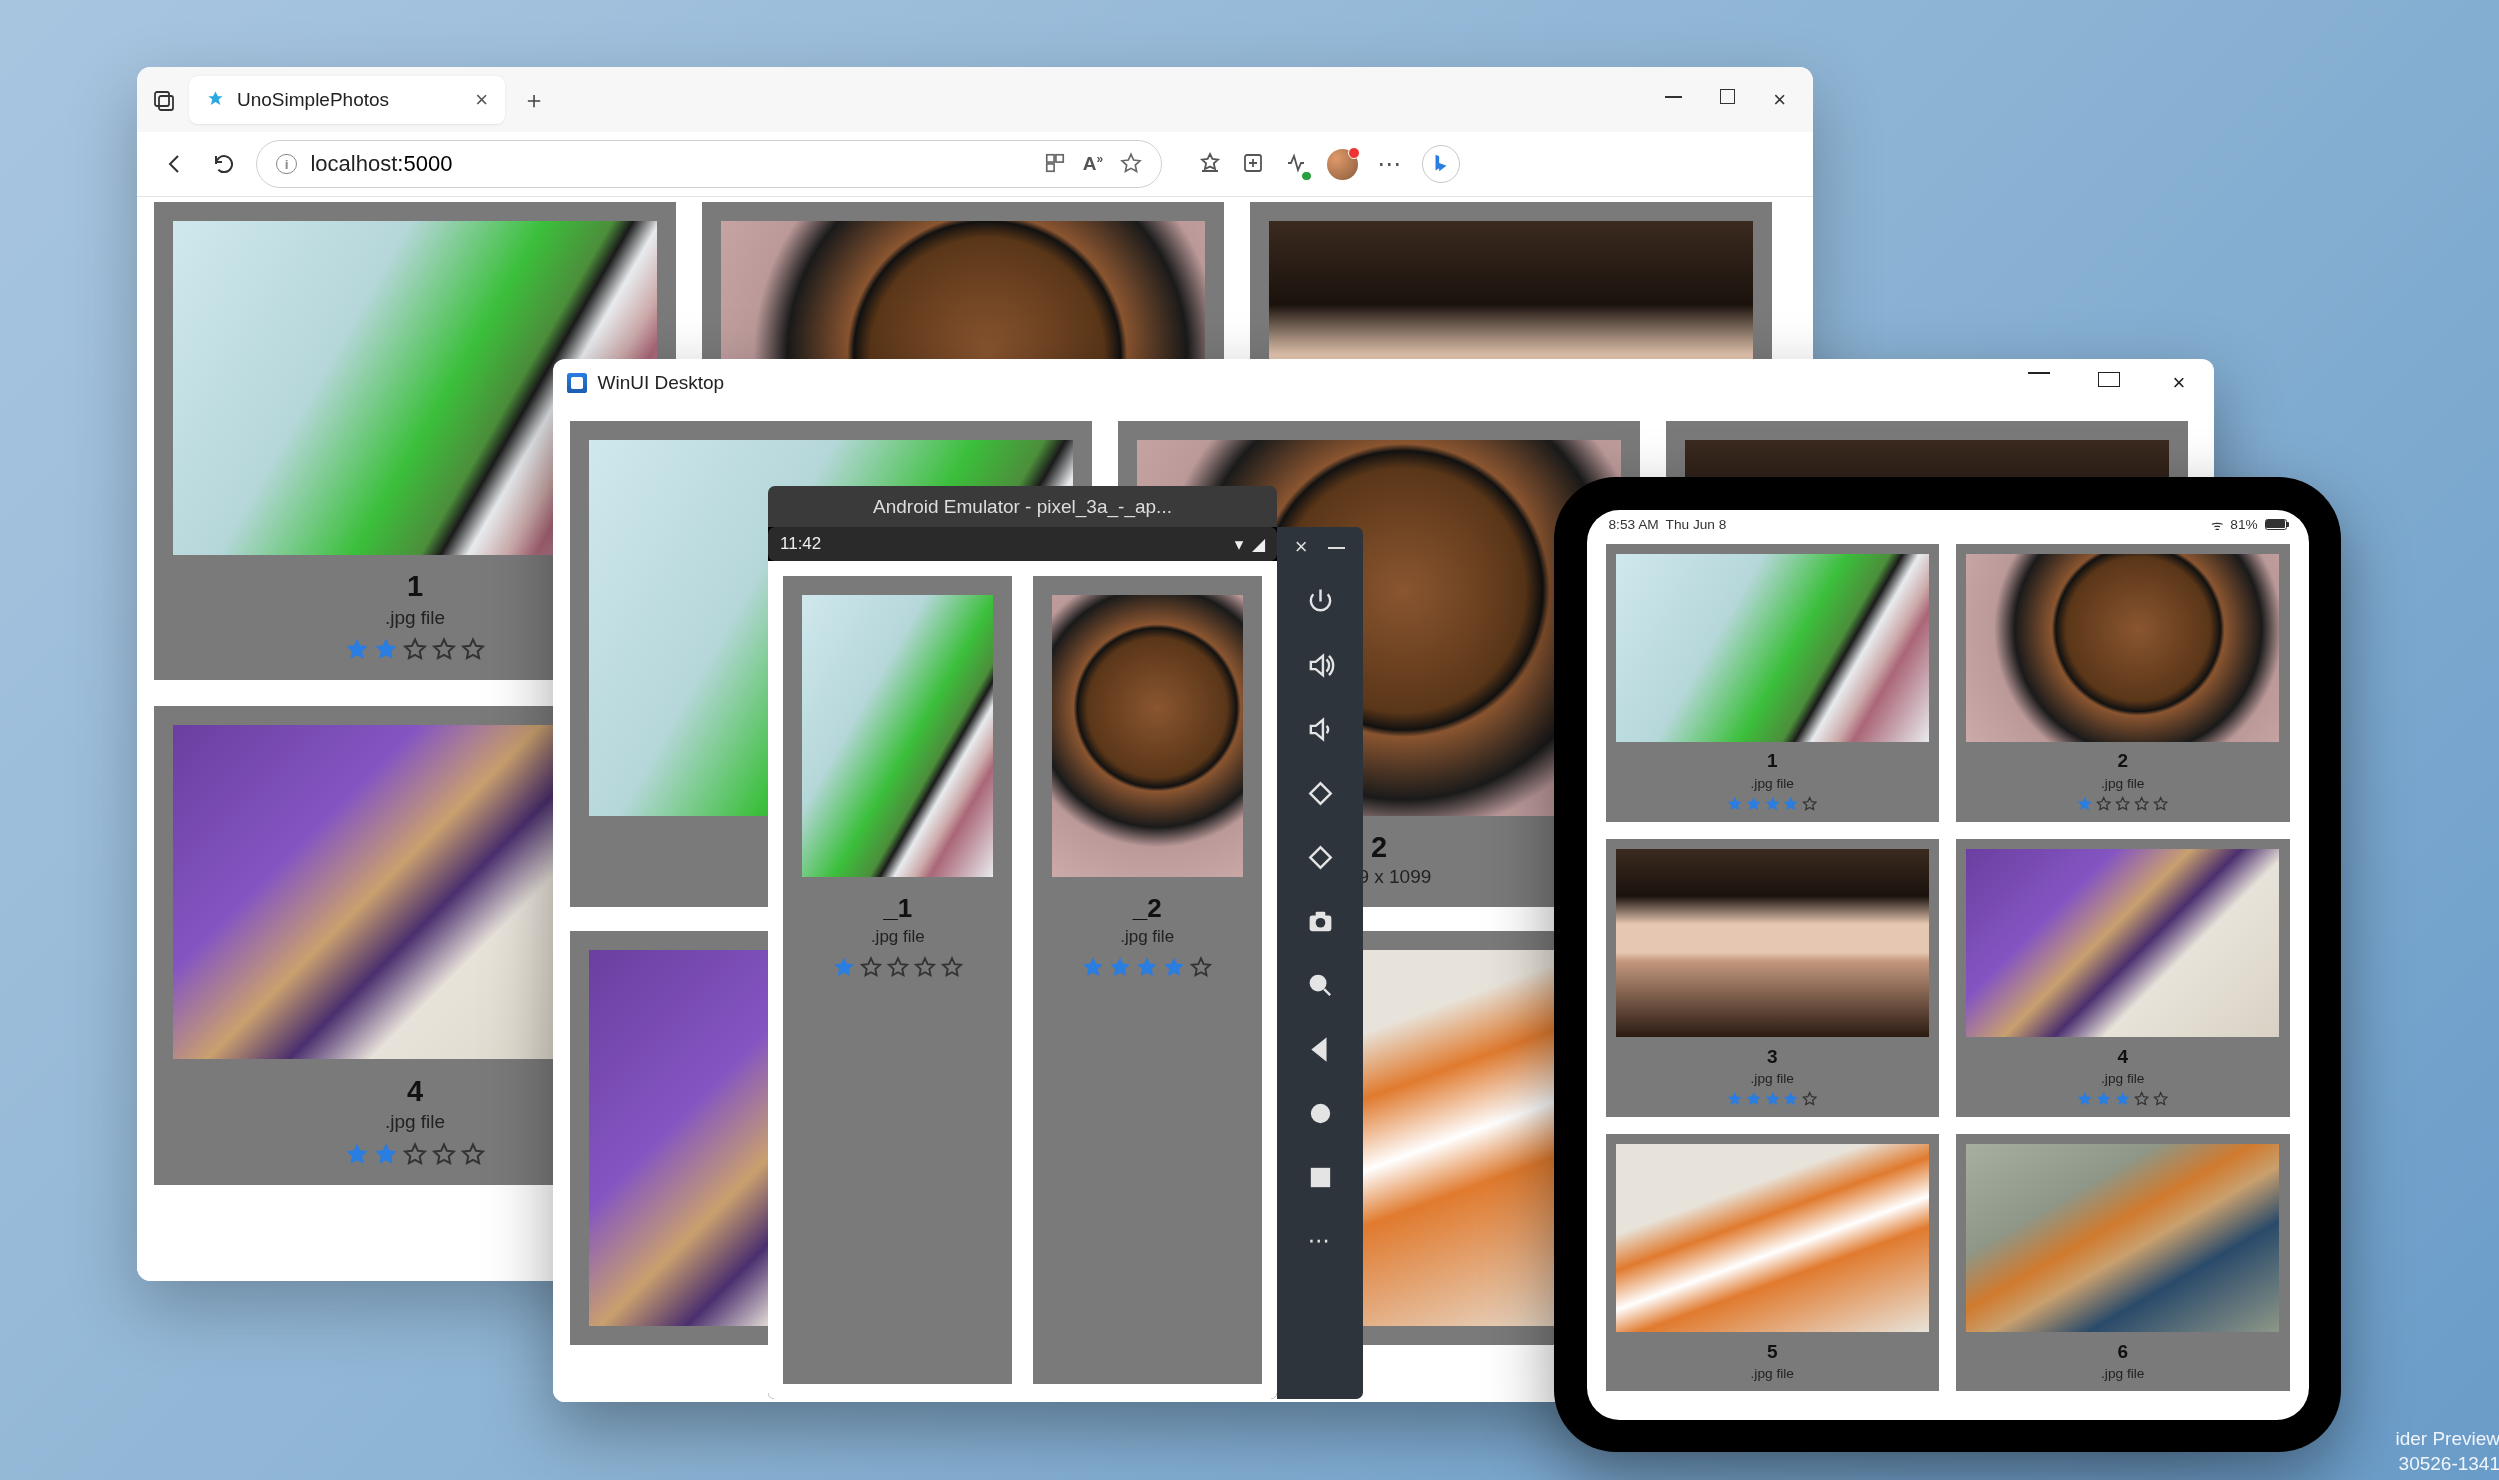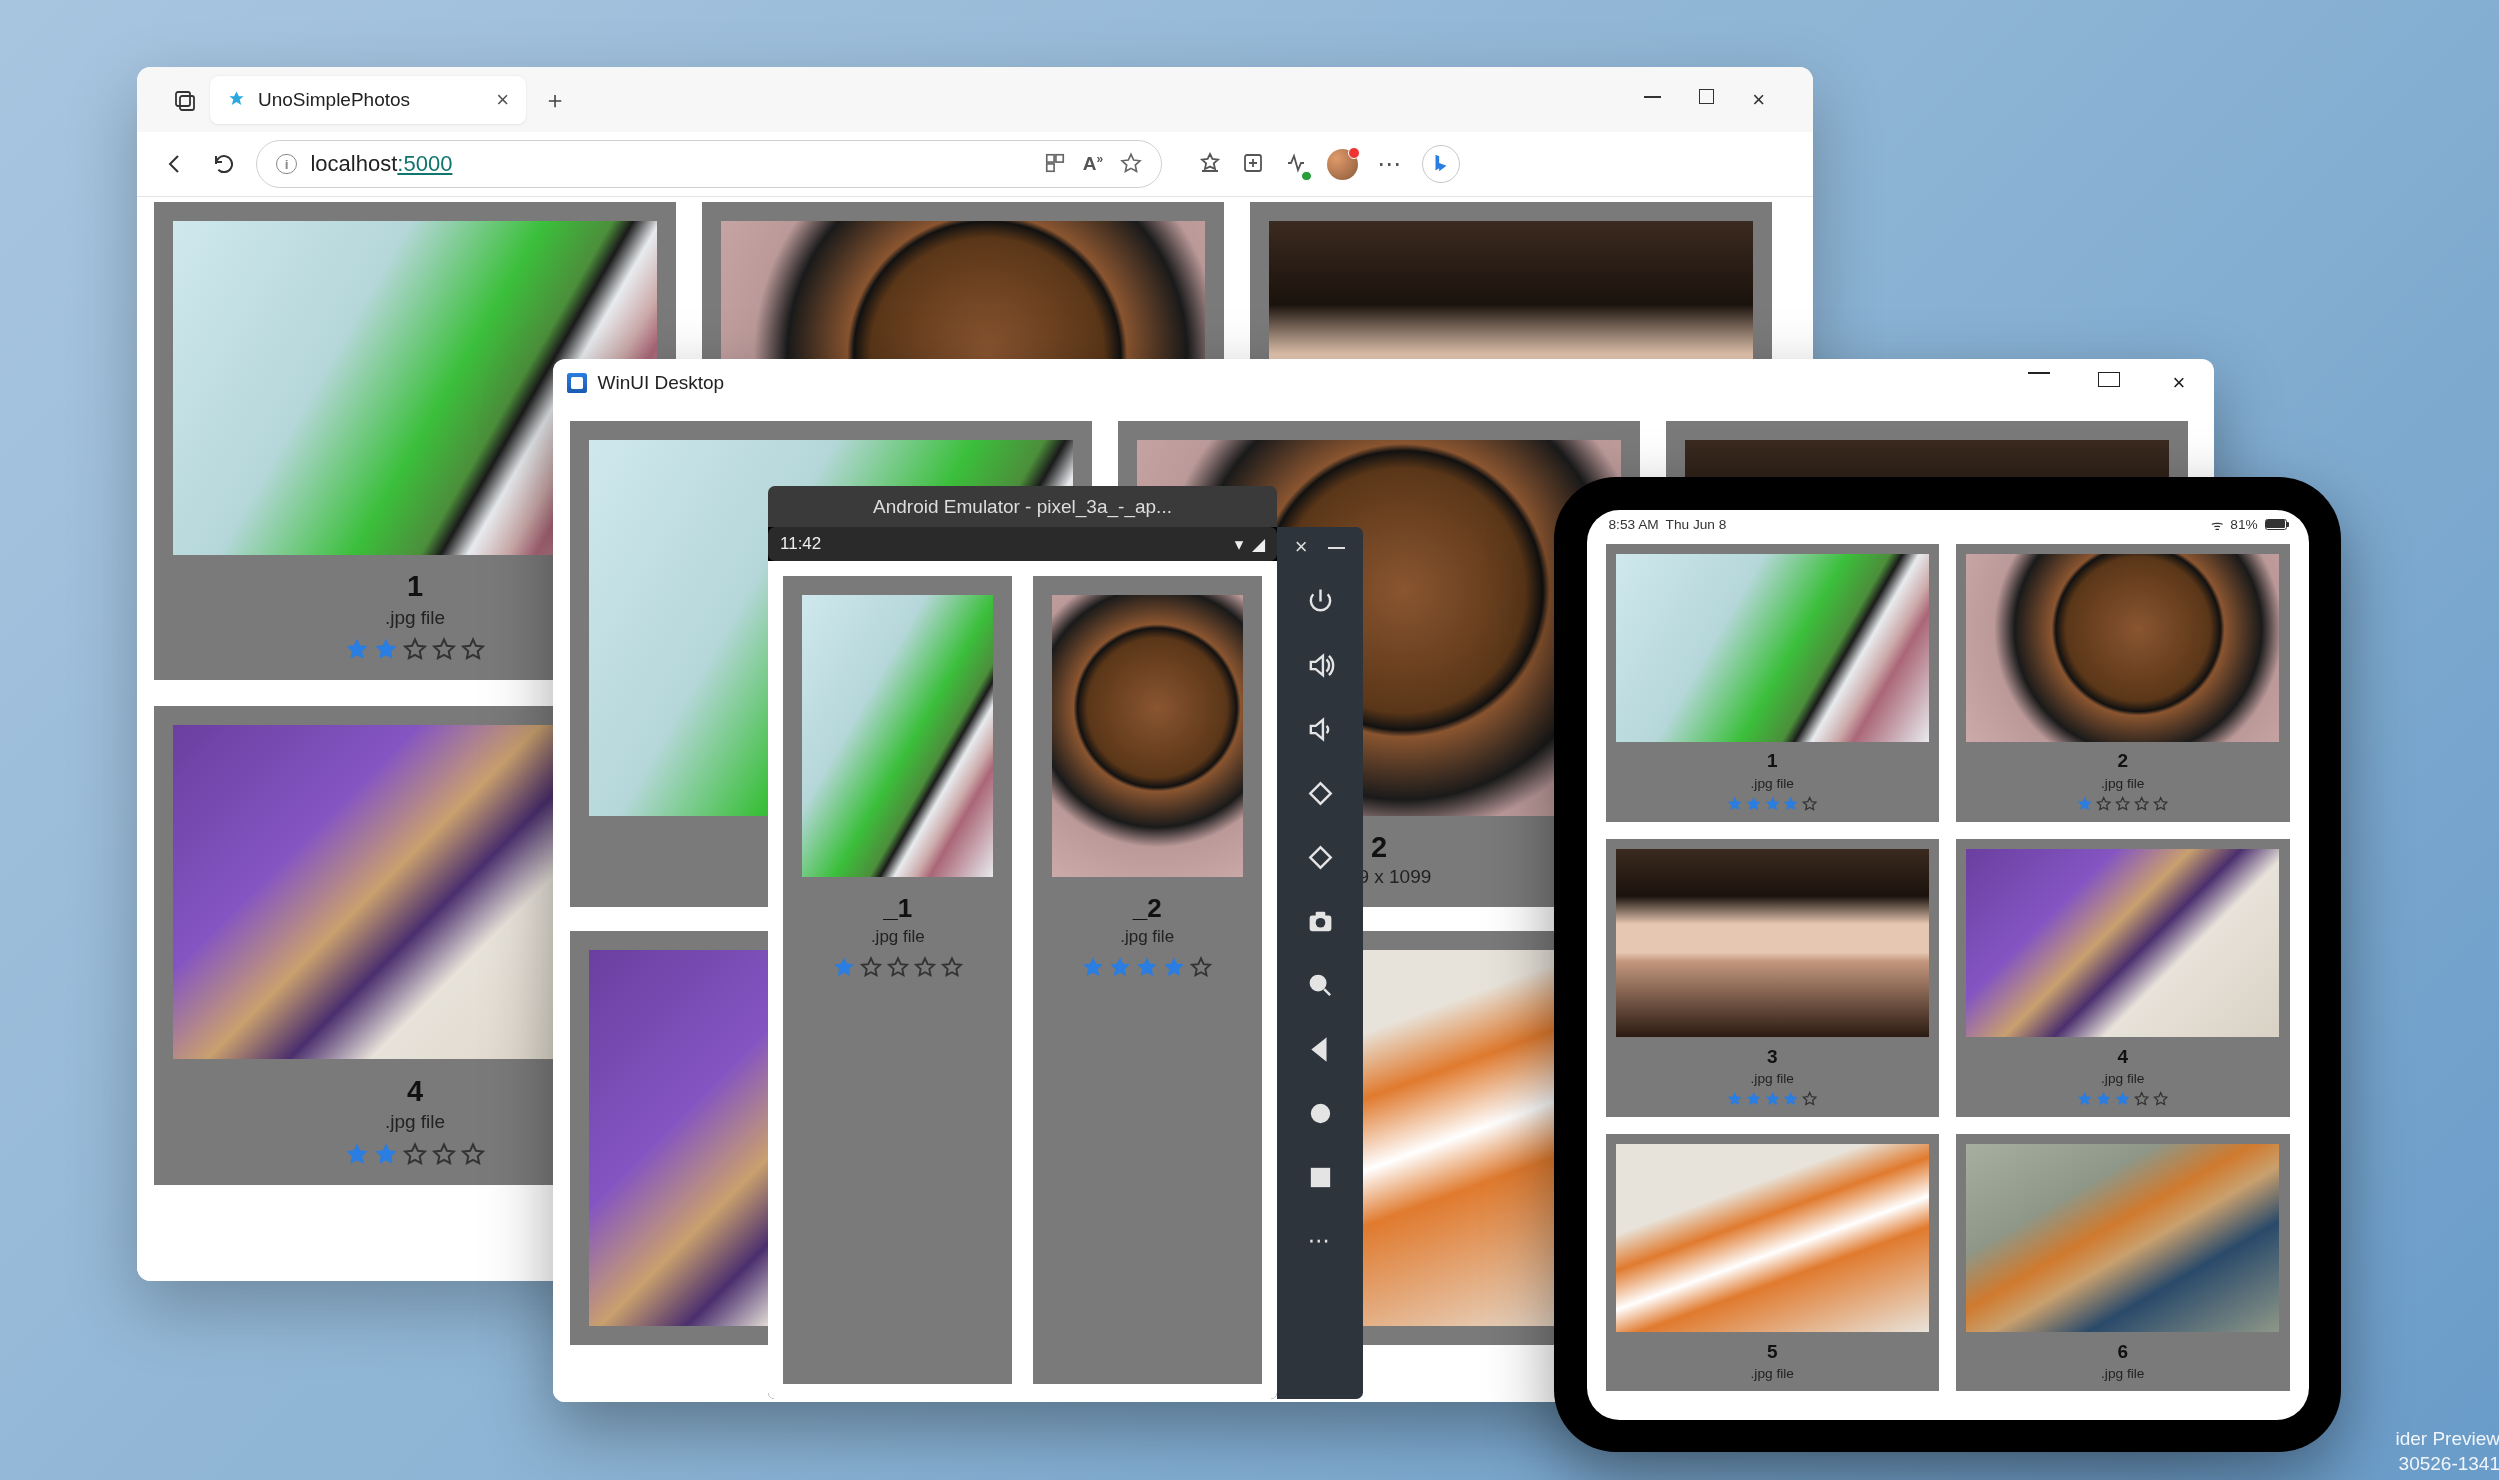--- a/index.html
+++ b/index.html
@@ -30,21 +30,21 @@
     background: #fff;
     border-radius: 13.7px;
     box-shadow: 0 26px 68px rgba(0,0,0,0.25);
     overflow: hidden;
   }
   .edge-tabstrip {
     height: 65px;
     background: #f7f7f7;
     display: flex;
     align-items: center;
-    padding: 0 22px;
+    padding: 0 1px;
   }
   .edge-tab-icon {
     width: 51px; display:flex; justify-content:center;
   }
   .edge-tab-icon svg { width: 24px; height: 24px; }
   .edge-tab {
     background: #fff;
     height: 48px;
     border-radius: 8.6px;
     display: flex;
@@ -82,21 +82,21 @@
     background:#fff;
     border: 0.9px solid #d0d0d0;
     border-radius: 24px;
     display:flex;
     align-items:center;
     padding: 0 19px;
     gap: 13.7px;
   }
   .addressbar-info { width:20.5px; height:20.5px; border:1.7px solid #888; border-radius:50%; display:flex; align-items:center; justify-content:center; color:#888; font-size:13.7px; font-weight:600;}
   .addressbar-url { font-size: 22px; color:#222; }
-  .addressbar-url .port { color:#0f766e;text-decoration:underline; }
+  .addressbar-url .port { color:#000000; }
   .addressbar-right { margin-left:auto; display:flex; gap:17px; color:#555; }
   .toolbar-right { display:flex; align-items:center; gap:19px; margin-left:20.5px; color:#555;}
   .avatar { width:31px; height:31px; border-radius:50%; background: radial-gradient(circle at 30% 30%, #e09a6a, #8a5a3a); position:relative;}
   .avatar::after{content:"";position:absolute;right:-1.7px;top:-1.7px;width:10.3px;height:10.3px;background:#e33;border-radius:50%;border:1.7px solid #fff;}
   .bing-btn{ width:38px; height:38px; border-radius:50%; border:0.9px solid #c8c8c8; display:flex; align-items:center; justify-content:center;}
 
   .edge-content {
     position:absolute; left:0; right:0; top:130px; bottom:0;
     background:#fff;
     padding: 0 17px;

